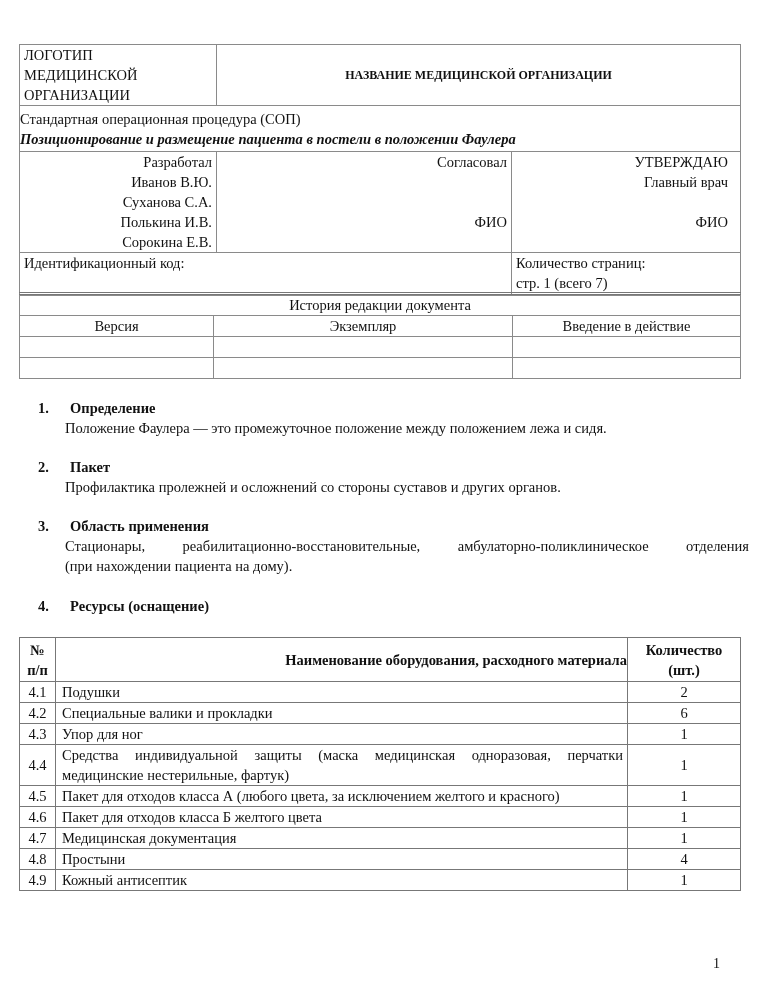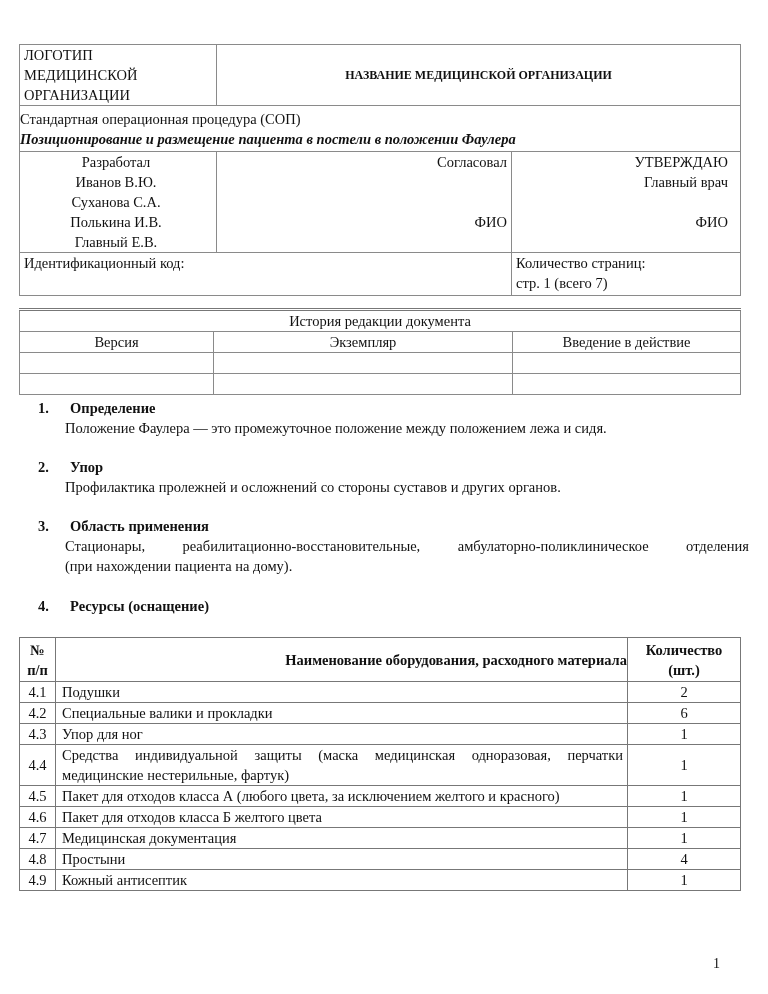--- a/index.html
+++ b/index.html
@@ -13,28 +13,28 @@
   td { padding: 0; vertical-align: top; }
 
   
   #hdr { left: 19px; top: 44px; width: 722px; border: 1px solid #555; }
   #hdr td { border: 1px solid #8a8a8a; line-height: 20px; }
   .logo { width: 188px; height: 59px; padding: 0 4px !important; }
   .orgname { text-align: center; vertical-align: middle !important; font-weight: bold; font-size: 12px; }
   .sop { height: 45px; }
   .sop .it { font-weight: bold; font-style: italic; }
   .sig td { height: 97px; }
-  .sig .c1 { text-align: center; padding-right: 4px !important; }
+  .sig .c1 { text-align: right; padding-right: 4px !important; }
   .sig .c2 { text-align: right; padding-right: 4px !important; width: 290px; }
   .sig .c3 { text-align: right; padding-right: 12px !important; }
   .gap { height: 20px; }
   .idrow td { height: 42px; padding-left: 4px !important; }
 
   
-  #hist { left: 19px; top: 308px; width: 722px; border-top: 3px double #777; }
+  #hist { left: 19px; top: 292px; width: 722px; border-top: 3px double #777; }
   #hist td { border: 1px solid #8a8a8a; height: 20px; line-height: 20px; text-align: center; }
 
   
   .sec { left: 38px; width: 700px; line-height: 20px; }
   .sec .num { position: absolute; left: 0; font-weight: bold; }
   .sec .ttl { margin-left: 32px; font-weight: bold; }
   .sec .body { margin-left: 27px; }
   .justify { text-align: justify; text-align-last: left; }
   .justify1 { text-align: justify; text-align-last: justify; display: block; }
 
@@ -69,21 +69,21 @@
       <div style="padding-top:3px">Стандартная операционная процедура (СОП)</div>
       <div class="it">Позиционирование и размещение пациента в постели в положении Фаулера</div>
     </td>
   </tr>
   <tr class="sig">
     <td class="c1">
       <div>Разработал</div>
       <div>Иванов В.Ю.</div>
       <div>Суханова С.А.</div>
       <div>Полькина И.В.</div>
-      <div>Главный Е.В.</div>
+      <div>Сорокина Е.В.</div>
     </td>
     <td class="c2">
       <div>Согласовал</div>
       <div class="gap"></div>
           <div class="gap"></div>
       <div>ФИО</div>
     </td>
     <td class="c3">
       <div>УТВЕРЖДАЮ</div>
       <div>Главный врач</div>
@@ -127,21 +127,21 @@
   </table>
 
 <div class="abs sec" style="top:398px">
   <span class="num">1.</span>
   <div class="ttl">Определение</div>
   <div class="body">Положение Фаулера — это промежуточное положение между положением лежа и сидя.</div>
 </div>
 
 <div class="abs sec" style="top:457px">
   <span class="num">2.</span>
-  <div class="ttl">Упор</div>
+  <div class="ttl">Пакет</div>
   <div class="body">Профилактика пролежней и осложнений со стороны суставов и других органов.</div>
 </div>
 
 <div class="abs sec" style="top:516px">
   <span class="num">3.</span>
   <div class="ttl">Область применения</div>
   <div class="body">
     <span class="justify1" style="width:684px">Стационары, реабилитационно-восстановительные, амбулаторно-поликлиническое отделения</span>
     <span>(при нахождении пациента на дому).</span>
   </div>

